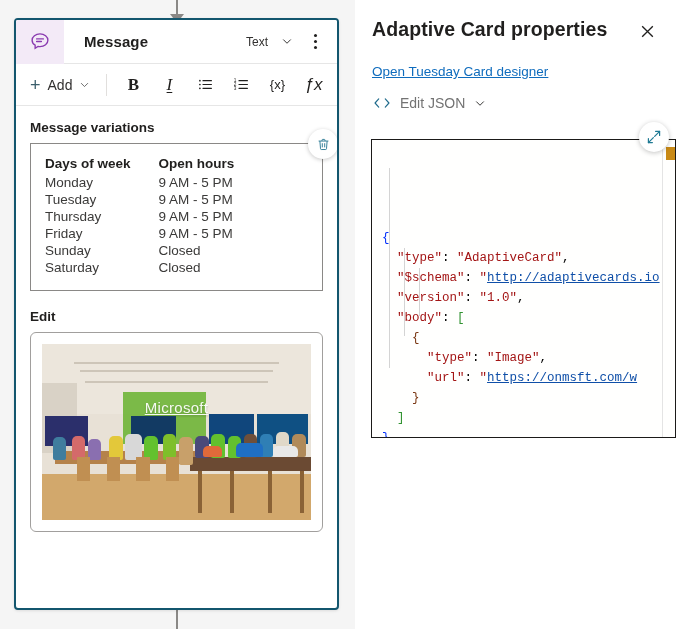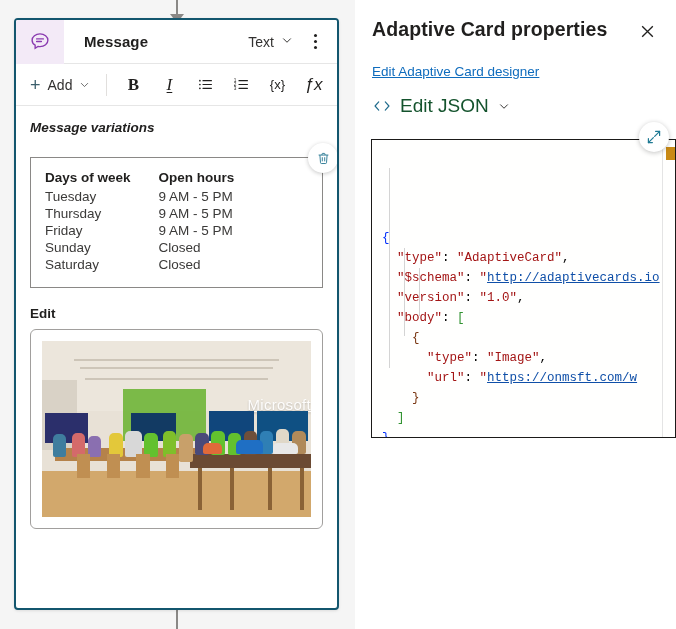--- a/index.html
+++ b/index.html
@@ -51,22 +51,22 @@
   }
   .node-title {
     font-size: 15px; font-weight: 700; color: #201f1e;
     margin-left: 20px; letter-spacing: .1px;
   }
   .node-header-right {
     margin-left: auto; display: flex; align-items: center; gap: 2px;
     padding-right: 8px;
   }
   .type-chip {
-    display: flex; gap: 7px;
-    font-size: 14px; color: #323130; padding: 4px 6px;
+    display: flex; gap: 13px;
+    font-size: 12px; color: #323130; padding: 4px 6px;
     cursor: default;
   }
   .kebab {
     width: 28px; height: 28px; display: flex; flex-direction: column;
     align-items: center; justify-content: center; gap: 3px;
   }
   .kebab span { width: 3px; height: 3px; border-radius: 50%; background: #201f1e; display:block; }
 
   
   .toolbar {
@@ -86,22 +86,21 @@
   }
   .tb-btn.bold { font-weight: 800; font-family: "Liberation Serif", serif; font-size: 17px; }
   .tb-btn.ital { font-style: italic; font-family: "Liberation Serif", serif; font-size: 17px; text-decoration: underline; text-underline-offset: 2px;}
   .tb-btn.var  { font-size: 13px; }
   .tb-btn.fx   { font-style: italic; font-family: Liberation Sans, sans-serif; font-size: 17px; }
 
   
   .node-body { padding: 12px 14px 0 14px; position: relative; }
   .section-label {
     font-size: 13.5px; font-weight: 700; color: #201f1e;
-    margin: 2px 0 22px 0;
-    font-style: italic;
+    margin: 2px 0 8px 0;
   }
   .variation-box {
     border: 1px solid #8a8886;
     background: #fff;
     padding: 12px 14px 14px 14px;
     position: relative;
   }
   .var-intro { font-size: 13.5px; color: #3b3a39; margin-bottom: 17px; }
   table.hours { border-collapse: collapse; }
   table.hours th {
@@ -132,21 +131,21 @@
   .ph-ceiling { position:absolute; left:0; top:0; width:100%; height:40%; background:#ece6dc; }
   .ph-slat { position:absolute; height:2px; background:#cdc5b8; }
   .ph-greenwall { position:absolute; left:30%; top:27%; width:31%; height:30%; background:#67b22e; opacity:.85; }
   .ph-sidewall { position:absolute; left:0; top:22%; width:13%; height:40%; background:#d9d2c6; }
   .ph-screen { position:absolute; background:#16325c; }
   .ph-screen.s1 { left:1%;  top:41%; width:16%; height:17%; background:#2b2f6b; }
   .ph-screen.s2 { left:33%; top:41%; width:17%; height:16%; background:#123a63; }
   .ph-screen.s3 { left:62%; top:40%; width:17%; height:17%; background:#10467c; }
   .ph-screen.s4 { left:80%; top:40%; width:19%; height:17%; background:#0f5083; }
   .ph-msft {
-    position:absolute; left:0; right:0; top:31%; text-align:right;
+    position:absolute; left:0; right:0; top:31%; text-align:center;
     color:#fff; font-size:15px; letter-spacing:.3px; opacity:.92;
     font-family:"Liberation Sans", sans-serif; text-shadow:0 1px 2px rgba(0,0,0,.25);text-decoration:underline;
   }
   .ph-counter { position:absolute; left:5%; top:61%; width:52%; height:7%; background:#b5824a; }
   .ph-counter2 { position:absolute; left:55%; top:64%; width:45%; height:8%; background:#6b4a33; }
   .ph-floor { position:absolute; left:0; bottom:0; width:100%; height:26%; background:#d2a86c; }
   .ph-p { position:absolute; border-radius:5px 5px 2px 2px; }
   .ph-stool { position:absolute; width:5%; height:14%; background:#c08f52; bottom:22%; }
   .ph-leg { position:absolute; width:1.4%; background:#8a6236; }
 
@@ -158,21 +157,21 @@
   .props-head { display:flex; align-items:flex-start; padding: 18px 16px 0 17px; }
   .props-title { font-size: 19.5px; font-weight: 700; color: #201f1e; letter-spacing:.1px; }
   .props-close { margin-left:auto; width: 26px; height: 26px; display:flex; align-items:center; justify-content:center; }
   .designer-link {
     display:block; margin: 20px 0 0 17px; font-size: 13.5px; color: #0f6cbd;
     text-decoration: underline; cursor: pointer;
   }
   .edit-json-row {
     display:flex; align-items:center; gap: 9px; margin: 16px 0 9px 18px;
   }
-  .edit-json-label { font-size: 19px; color: #14532d; }
+  .edit-json-label { font-size: 14px; color: #737373; }
 
   .editor-wrap {
     position: absolute; left: 16px; top: 139px; width: 305px; height: 299px;
     border: 1px solid #1b1a19; background: #fffffe; overflow: hidden;
   }
   .editor-inner {
     position: relative; padding: 8px 0 0 0; height: 100%;
     font-family: "Liberation Mono", "DejaVu Sans Mono", monospace;
     font-size: 12.5px; line-height: 20px; white-space: pre;
   }
@@ -275,20 +274,24 @@
 
 
       <table class="hours">
         <thead>
           <tr>
             <th>Days of week</th>
             <th class="c2">Open hours</th>
           </tr>
         </thead>
         <tbody id="hours-body">
+            <tr>
+              <td>Monday</td>
+              <td class="c2">9 AM - 5 PM</td>
+            </tr>
             <tr>
               <td>Tuesday</td>
               <td class="c2">9 AM - 5 PM</td>
             </tr>
             <tr>
               <td>Thursday</td>
               <td class="c2">9 AM - 5 PM</td>
             </tr>
             <tr>
               <td>Friday</td>
@@ -359,21 +362,21 @@
 <div class="props-panel">
   <div class="props-head">
     <div class="props-title">Adaptive Card properties</div>
     <div class="props-close">
       <svg width="17" height="17" viewBox="0 0 16 16" fill="none" stroke="#201f1e" stroke-width="1.25">
           <path d="M3 3l10 10M13 3L3 13"></path>
         </svg>
     </div>
   </div>
 
-  <a class="designer-link">Edit Adaptive Card designer</a>
+  <a class="designer-link">Open Tuesday Card designer</a>
 
   <div class="edit-json-row">
     <svg width="18" height="16" viewBox="0 0 22 16" fill="none" stroke="#1f6b8c" stroke-width="1.4" stroke-linecap="round" stroke-linejoin="round">
       <path d="M7 3L2.5 8 7 13"></path>
         <path d="M15 3l4.5 5L15 13"></path>
     </svg>
     <span class="edit-json-label">Edit JSON</span>
     <svg width="12" height="12" viewBox="0 0 16 16" fill="none" stroke="#323130" stroke-width="1.3">
         <path d="M3 6l5 5 5-5"></path>
       </svg>

